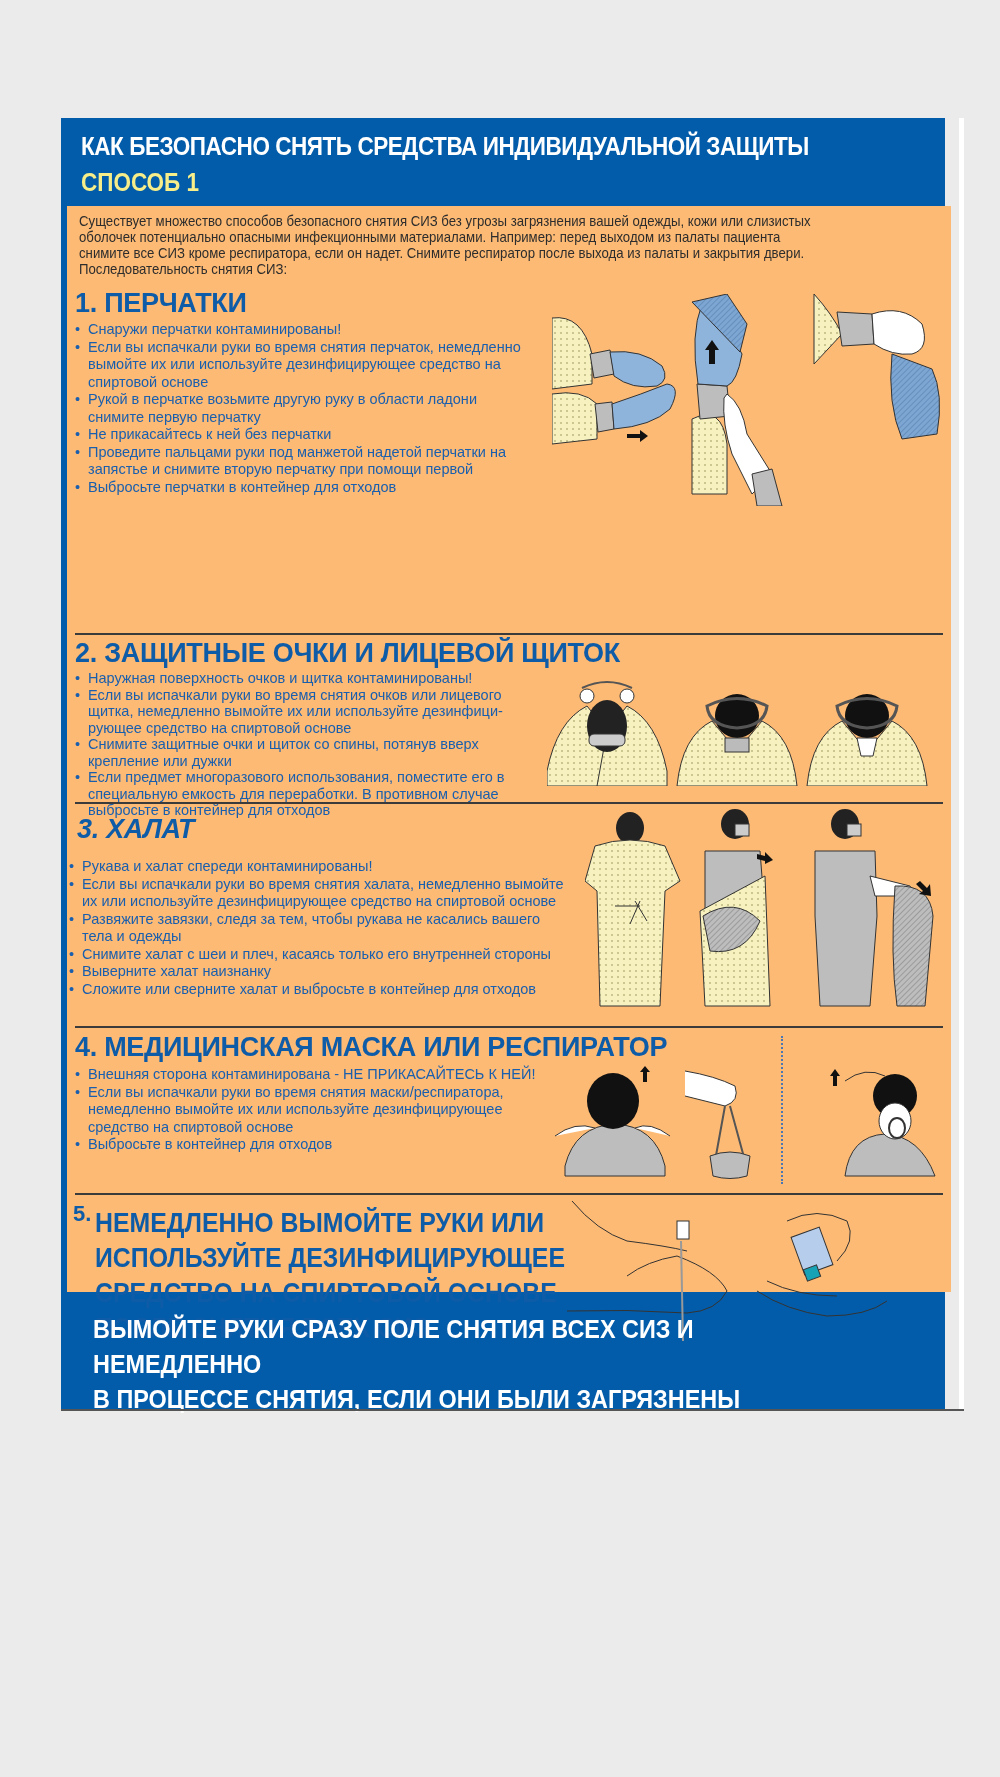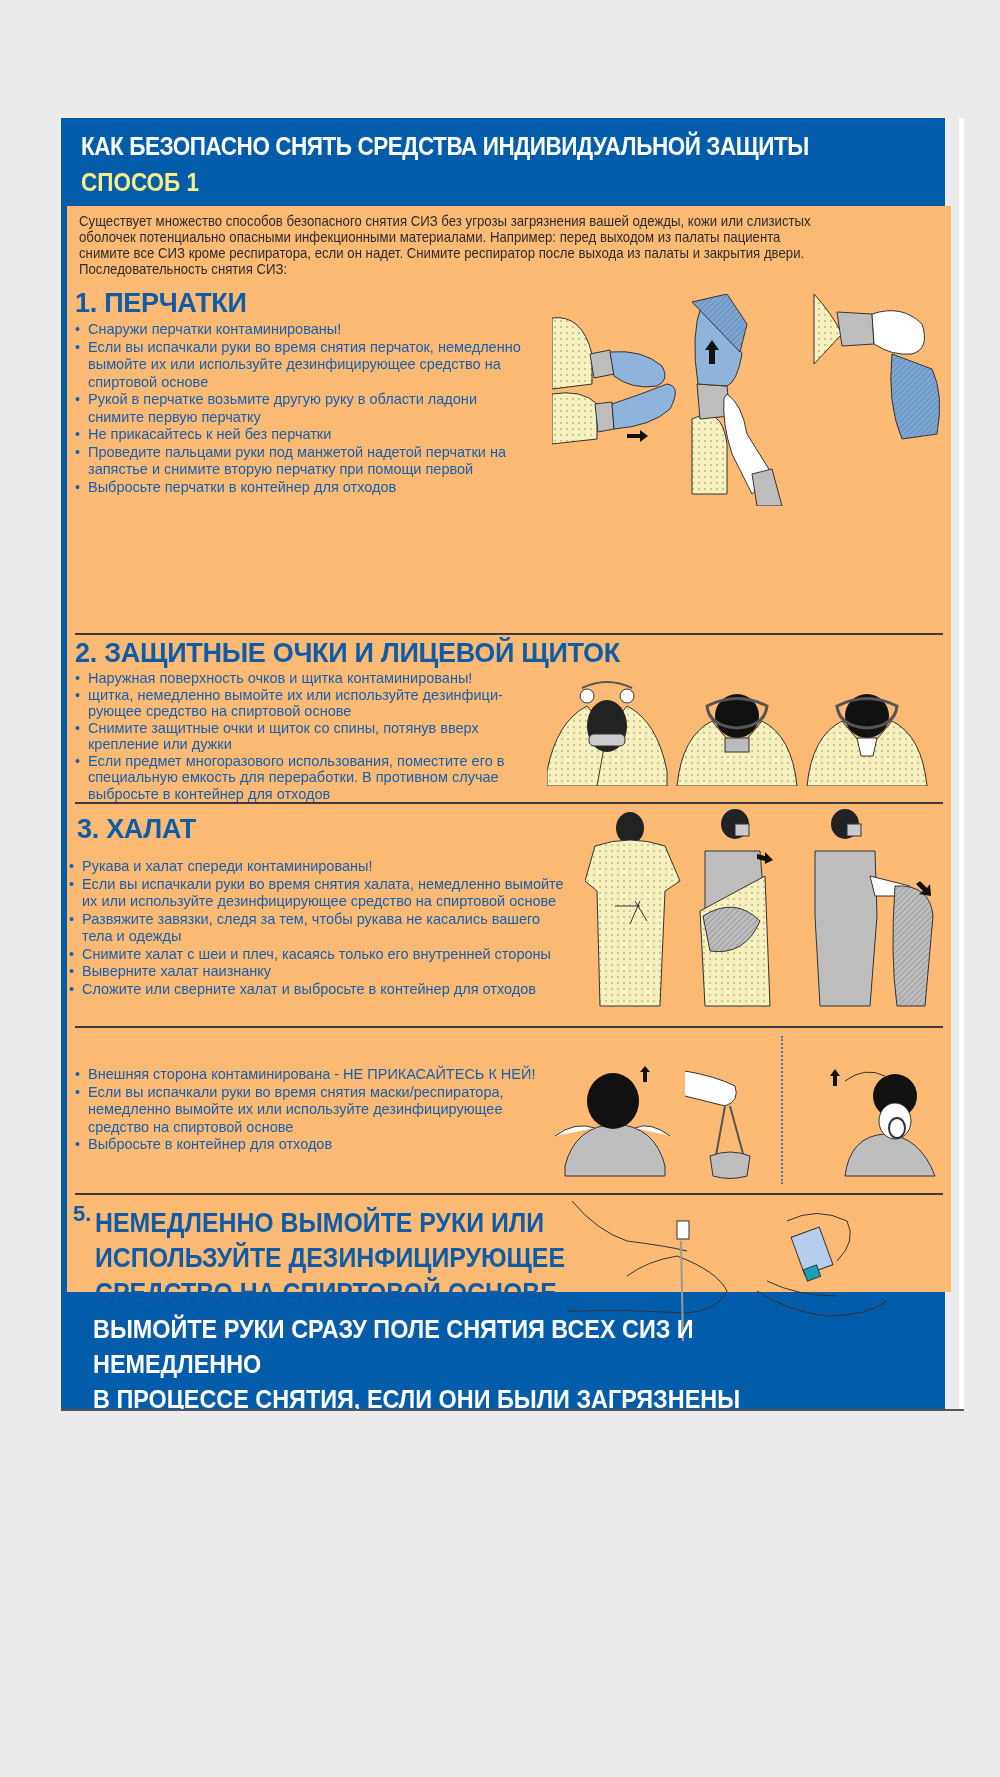--- a/index.html
+++ b/index.html
@@ -147,20 +147,21 @@
 
     <div class="divider" style="top:427px;"></div>
 
     <div class="sec-title" style="left:8px; top:432px; font-size:27px;">
       <span>2.</span>
       <span>ЗАЩИТНЫЕ ОЧКИ И ЛИЦЕВОЙ ЩИТОК</span>
     </div>
     <ul class="bullets" style="left:8px; top:464px; width:470px; line-height:16.5px;">
       <li><span>Наружная поверхность очков и щитка контаминированы!</span></li>
       <li>
+          <span class="cont">Если вы испачкали руки во время снятия очков или лицевого</span>
           <span class="cont">щитка, немедленно вымойте их или используйте дезинфици-</span>
           <span class="cont">рующее средство  на спиртовой основе</span>
         </li>
       <li>
           <span class="cont">Снимите защитные очки и щиток со спины, потянув вверх</span>
           <span class="cont">крепление или дужки</span>
         </li>
       <li>
           <span class="cont">Если предмет многоразового использования, поместите его в</span>
           <span class="cont">специальную емкость для переработки. В противном случае</span>
@@ -186,21 +187,21 @@
       <g transform="translate(260,0)">
         <path d="M0,110 Q5,60 35,45 L60,75 L85,45 Q115,60 120,110 Z" fill="url(#dots)" stroke="#333"></path>
         <ellipse cx="60" cy="40" rx="22" ry="22" fill="#111"></ellipse>
         <path d="M30,30 Q60,15 90,30 Q88,50 60,52 Q32,50 30,30 Z" fill="none" stroke="#555" stroke-width="3"></path>
         <path d="M50,62 L70,62 L66,80 L54,80 Z" fill="#fff" stroke="#333"></path>
       </g>
     </svg>
 
     <div class="divider" style="top:596px;"></div>
 
-    <div class="sec-title" style="left:10px; top:608px; font-size:27px;">
+    <div class="sec-title" style="left:10px; top:608px; font-size:27px;font-style:italic;">
       <span>3.</span>
       <span>ХАЛАТ</span>
     </div>
     <ul class="bullets" style="left:2px; top:652px; width:520px;">
       <li><span>Рукава и халат спереди контаминированы!</span></li>
       <li>
           <span class="cont">Если вы испачкали руки во время снятия халата, немедленно вымойте</span>
           <span class="cont">их или используйте дезинфицирующее средство  на спиртовой основе</span>
         </li>
       <li>
@@ -231,20 +232,24 @@
         <rect x="32" y="18" width="14" height="12" fill="#ccc" stroke="#333"></rect>
         <path d="M0,45 L60,45 L62,110 L55,200 L5,200 L0,110 Z" fill="#bdbdbd" stroke="#333"></path>
         <path d="M55,70 L95,80 L100,90 L60,90 Z" fill="#fff" stroke="#333"></path>
         <path d="M80,80 Q115,78 118,110 L110,200 L82,200 Q75,150 80,80 Z" fill="url(#ghatch)" stroke="#333"></path>
         <path d="M105,75 L112,82 L115,78 L116,90 L104,88 L108,85 L101,78 Z" fill="#111"></path>
       </g>
     </svg>
 
     <div class="divider" style="top:820px;"></div>
 
+    <div class="sec-title" style="left:8px; top:826px; font-size:27px;">
+      <span>4.</span>
+      <span>МЕДИЦИНСКАЯ МАСКА ИЛИ РЕСПИРАТОР</span>
+    </div>
     <ul class="bullets" style="left:8px; top:860px; width:490px;">
       <li><span>Внешняя сторона контаминирована - НЕ ПРИКАСАЙТЕСЬ К НЕЙ!</span></li>
       <li>
           <span class="cont">Если вы испачкали руки во время снятия маски/респиратора,</span>
           <span class="cont">немедленно вымойте их или используйте дезинфицирующее</span>
           <span class="cont">средство  на спиртовой основе</span>
         </li>
       <li><span>Выбросьте в контейнер для отходов</span></li>
     </ul>
     <svg class="illus" style="left:488px; top:860px;" width="390" height="125">

